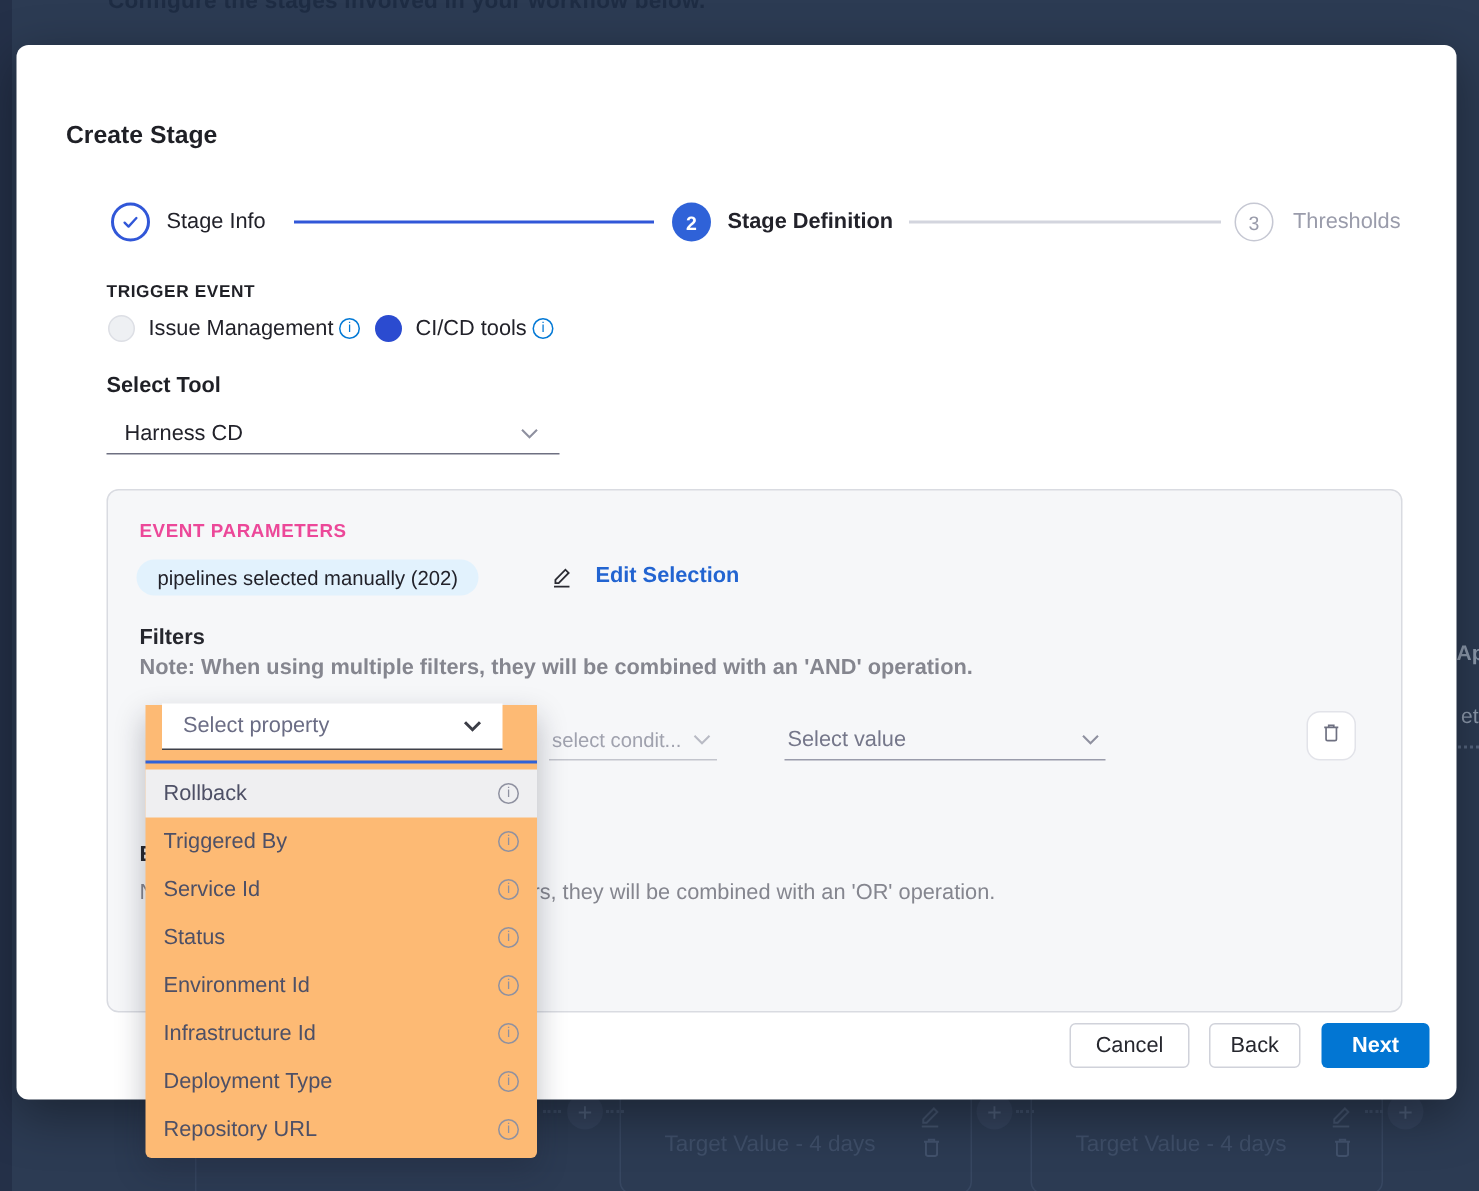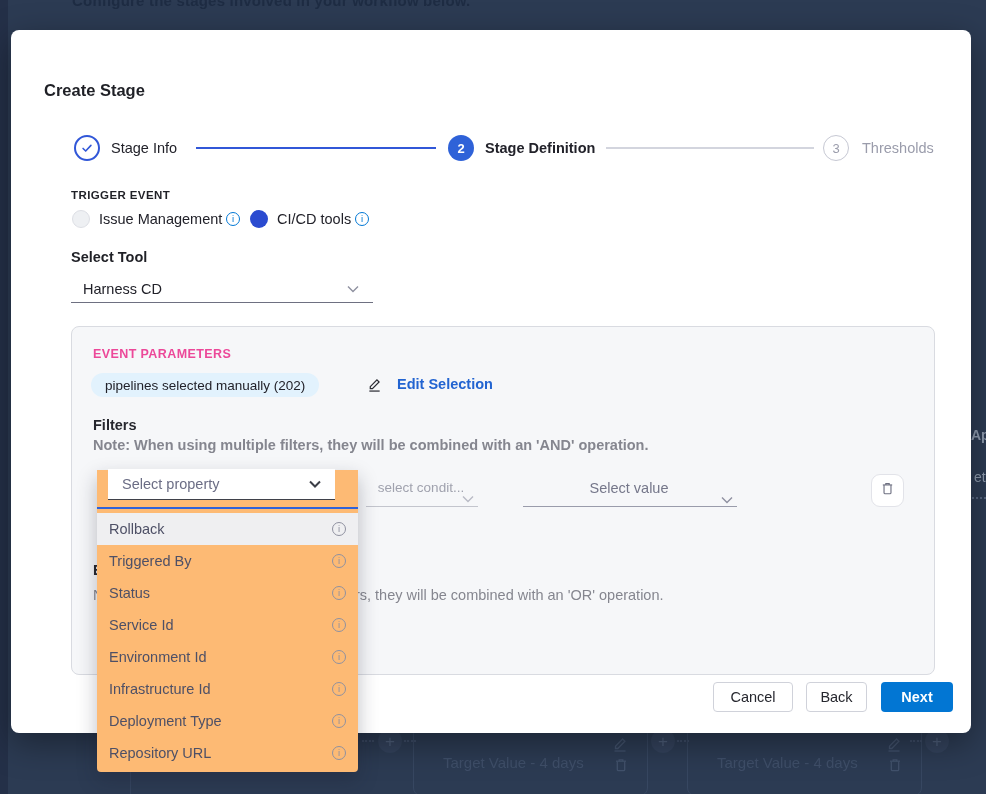--- a/index.html
+++ b/index.html
@@ -63,21 +63,21 @@
   .pill{position:absolute;left:80px;top:343px;height:24px;display:flex;align-items:center;padding:0 14px;background:#e2f2fd;border-radius:13px;font-size:13.5px;color:#22222a;}
   .edit-link{position:absolute;left:356px;top:346px;display:flex;align-items:center;gap:15px;cursor:pointer;}
   .edit-link .lbl{font-size:14.5px;font-weight:600;color:#2264d1;}
   .edit-icon{color:#2a2b33;}
   .edit-icon svg{width:15px;height:15px;display:block;}
   .sub-heading{position:absolute;left:82px;font-size:14.5px;font-weight:700;color:#26272e;}
   .note{position:absolute;left:82px;font-size:14.5px;color:#85868f;white-space:nowrap;}
 
   .prop-select{position:absolute;left:97px;top:439px;width:227px;height:31px;border-bottom:1px solid #3f414a;padding:0 14px;font-size:14.5px;color:#6b6d85;z-index:6;}
   .prop-select .chev{color:#3c3e47;}
-  .mini-select{position:absolute;top:450px;height:27px;padding:0 4px 0 2px;background:transparent;display:flex;align-items:center;flex-direction:column;}
+  .mini-select{position:absolute;top:450px;height:27px;padding:0 4px 0 2px;background:transparent;display:flex;align-items:center;}
   .cond-select{left:355px;width:112px;border-bottom:1px solid #c3c5cd;font-size:13.5px;color:#a0a2ae;}
   .cond-select .chev{color:#b9bbc5;}
   .value-select{left:512px;width:214px;border-bottom:1px solid #9a9cab;font-size:14.5px;color:#75778a;}
   .value-select .chev{color:#8f91a0;}
   .trash-btn{position:absolute;left:860px;top:444px;width:33px;height:33px;background:#fff;border:1px solid #e2e3e9;border-radius:9px;display:flex;align-items:center;justify-content:center;color:#6e7081;cursor:pointer;}
   .trash-btn svg{width:15px;height:15px;}
 
   
   .dropdown{position:absolute;left:86px;top:440px;width:261px;background:#fdba74;border-radius:0 0 4px 4px;box-shadow:0 8px 20px rgba(25,30,45,.28);z-index:5;padding-bottom:3px;}
   .dd-search{height:39px;border-bottom:2px solid #2f62d8;display:flex;align-items:center;padding:0 12px;}
@@ -264,25 +264,25 @@
       <div class="dd-list">
         <div class="dd-item active">
             <span>Rollback</span>
             <span class="info-icon"></span>
           </div>
         <div class="dd-item">
             <span>Triggered By</span>
             <span class="info-icon"></span>
           </div>
         <div class="dd-item">
+            <span>Service Id</span>
+            <span class="info-icon"></span>
+          </div>
+        <div class="dd-item">
             <span>Status</span>
-            <span class="info-icon"></span>
-          </div>
-        <div class="dd-item">
-            <span>Service Id</span>
             <span class="info-icon"></span>
           </div>
         <div class="dd-item">
             <span>Environment Id</span>
             <span class="info-icon"></span>
           </div>
         <div class="dd-item">
             <span>Infrastructure Id</span>
             <span class="info-icon"></span>
           </div>

